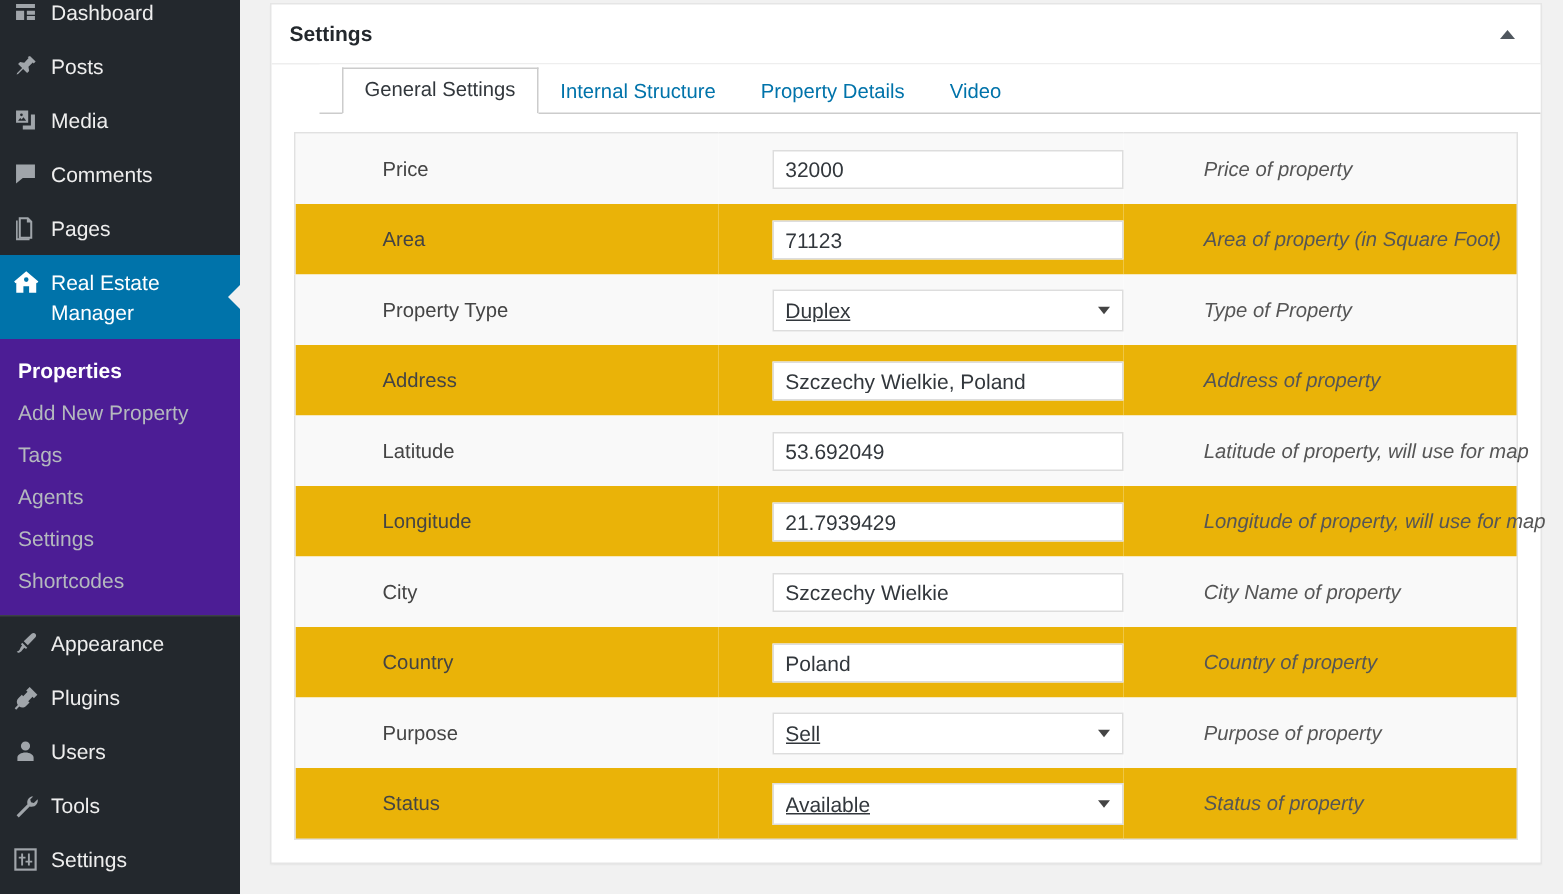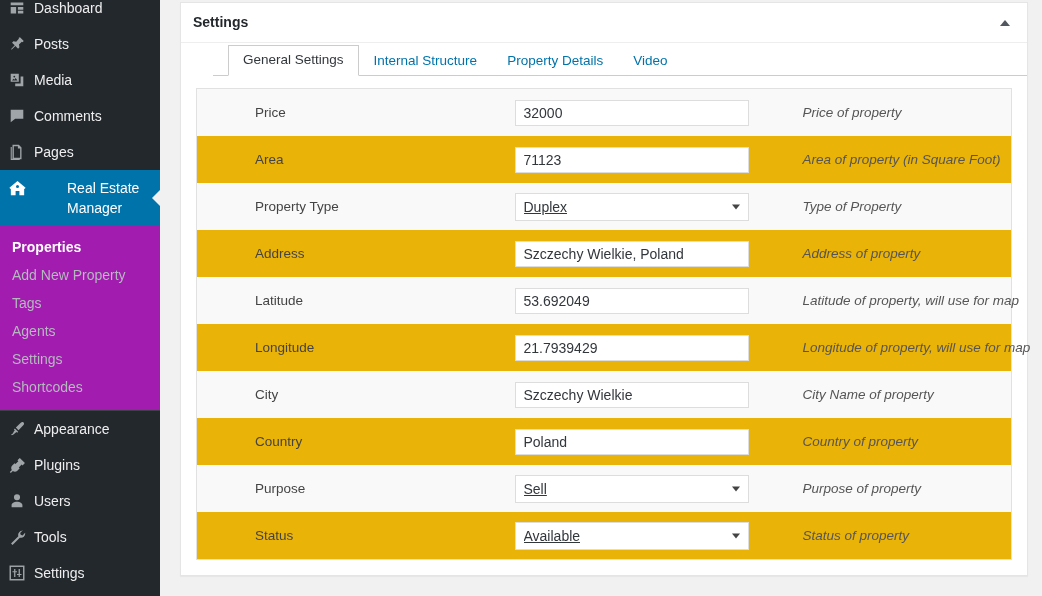--- a/index.html
+++ b/index.html
@@ -52,38 +52,37 @@
   .menu-item .mi-label {
     flex: 1;
     padding-right: 10px;
     color: #eee;
   }
 
   .menu-item.active {
     background: #0073aa;
     color: #fff;
     font-weight: 400;
-    gap: 33px;
   }
   .menu-item.active .mi-label { color: #fff; }
   
   .menu-item.active::after {
     content: "";
     position: absolute;
     right: 0;
     top: 50%;
     transform: translateY(-50%);
     border-style: solid;
     border-width: 8px 8px 8px 0;
     border-color: transparent #f1f1f1 transparent transparent;
   }
 
   
   #submenu {
-    background: #a21caf;
+    background: #4c1d95;
     padding: 7px 0 9px 0;
   }
   .submenu-item {
     display: block;
     padding: 5px 0 5px 12px;
     font-size: 14px;
     line-height: 18px;
     color: #b4b9be;
     cursor: pointer;
   }

